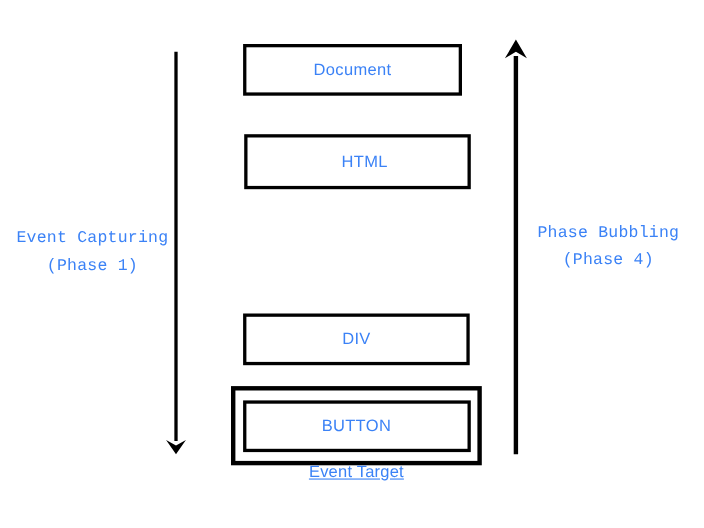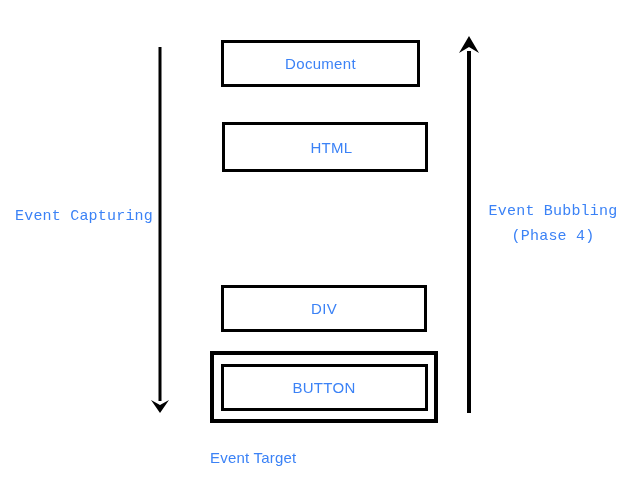--- a/index.html
+++ b/index.html
@@ -50,23 +50,25 @@
     text-align: center;
     font-size: 15px;
     line-height: 25px;
     letter-spacing: 0.2px;
     font-family: Liberation Mono, monospace;
   }
   #label-capturing { left: 9px;   top: 204px; width: 150px; }
   #label-bubbling  { left: 478px; top: 199px; width: 150px; }
   #caption-target {
     position: absolute;
-    left: 210px; top: 449px; width: 228px;
+    left: 210px; top: 421px; width: 228px;
+    text-align: center;
     font-size: 15px;
     letter-spacing: 0.2px;
+    text-decoration: underline;
   }
   #arrow-layer {
     position: absolute;
     left: 0; top: 0;
     pointer-events: none;
   }
 </style>
 </head>
 <body>
 
@@ -99,22 +101,23 @@
       <span>BUTTON</span>
     </div>
   </div>
 
   <div class="node" id="box-div">
     <span>DIV</span>
   </div>
 
   <div class="side-label" id="label-capturing">
     <div>Event Capturing</div>
+    <div>(Phase 1)</div>
   </div>
 
   <div class="side-label" id="label-bubbling">
-    <div>Event Bubbling</div>
+    <div>Phase Bubbling</div>
     <div>(Phase 4)</div>
   </div>
 
   <div id="caption-target">Event Target</div>
 
 </div>
 
 </body></html>

